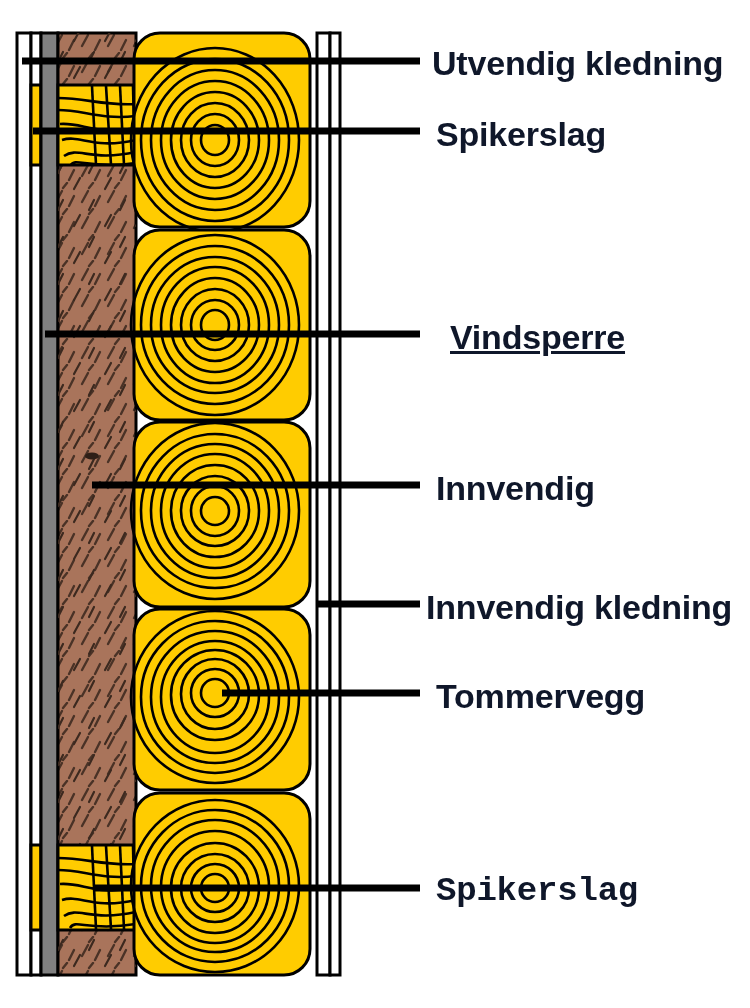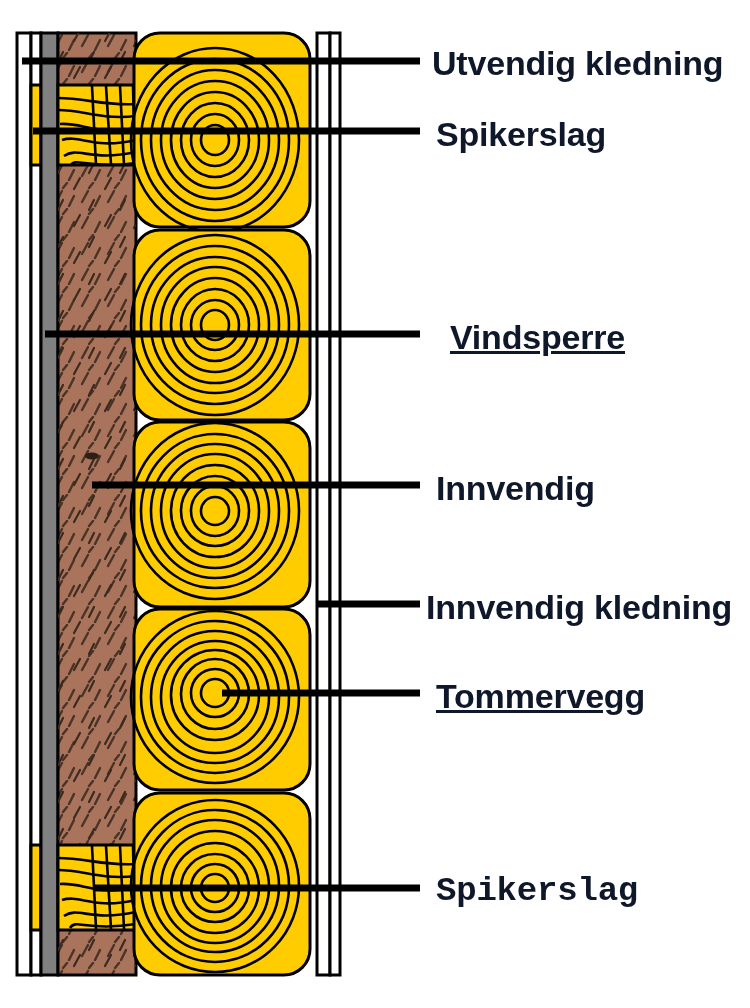--- a/index.html
+++ b/index.html
@@ -197,17 +197,17 @@
       </g>
 
   </svg>
 
   <div id="labels">
       <div class="lbl" style="left: 432px; top: 46px;">Utvendig kledning</div>
       <div class="lbl" style="left: 436px; top: 117px;">Spikerslag</div>
       <div class="lbl" style="left: 450px; top: 320px; text-decoration: underline;">Vindsperre</div>
       <div class="lbl" style="left: 436px; top: 471px;">Innvendig</div>
       <div class="lbl" style="left: 426px; top: 590px;">Innvendig kledning</div>
-      <div class="lbl" style="left: 436px; top: 679px; text-decoration: underline;">Tommervegg</div>
+      <div class="lbl" style="left: 436px; top: 679px;">Tommervegg</div>
       <div class="lbl" style="left: 436px; top: 874px; font-family: Liberation Mono, monospace;">Spikerslag</div>
     </div>
 
 </div>
 
 </body></html>

